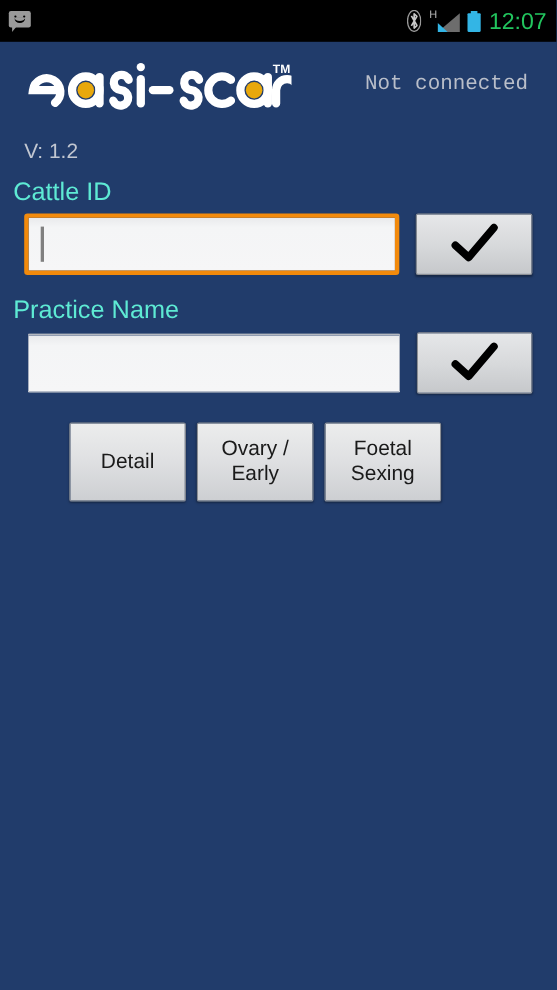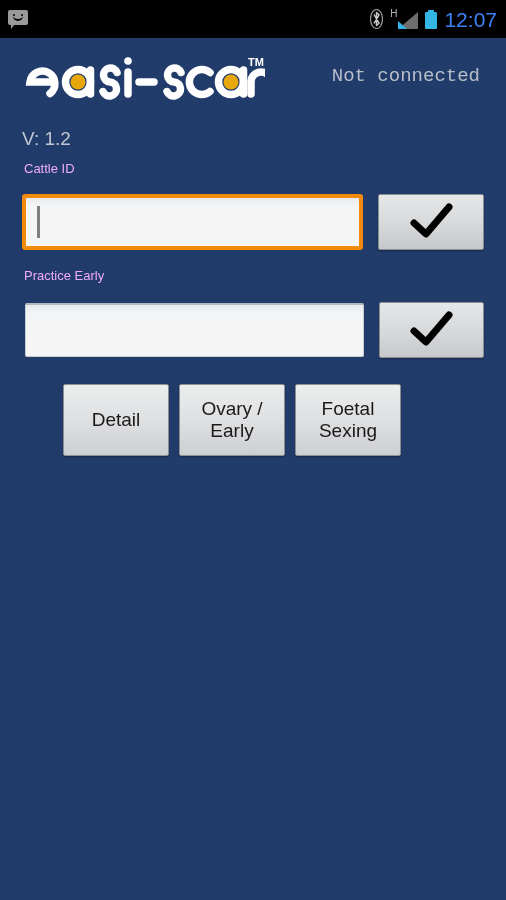--- a/index.html
+++ b/index.html
@@ -133,21 +133,21 @@
   }
   .battery .cap {
     position: absolute;
     top: 0; left: 3px;
     width: 6px; height: 3px;
     background: #33b5e5;
   }
 
   .clock {
     font-size: 21px;
-    color: #3b82f6;
+    color: #22c55e;
     letter-spacing: 0px;
     line-height: 1;
     font-family: "Liberation Sans", sans-serif;
   }
 
   
   .header {
     position: absolute;
     top: 38px; left: 0;
     width: 506px;
@@ -176,23 +176,23 @@
     position: absolute;
     left: 22px;
     top: 128px;
     font-size: 19px;
     color: #c2c7d1;
     text-align: center;
   }
 
   .field-label {
     position: absolute;
-    left: 24px;
-    font-size: 13px;
-    color: #f0abfc;
+    left: 12px;
+    font-size: 23px;
+    color: #5eead4;
   }
   .field-label.cattle { top: 161px; }
   .field-label.practice { top: 268px; }
 
   .row {
     position: absolute;
     left: 22px;
     width: 462px;
     display: flex;
     align-items: center;
@@ -368,21 +368,21 @@
     <div class="textfield focused">
       <span class="caret"></span>
     </div>
     <div class="check-btn">
       <svg width="48" height="38" viewBox="0 0 48 38">
         <path d="M7 20 L19 31 L42 4" fill="none" stroke="#000000" stroke-width="7" stroke-linecap="round" stroke-linejoin="round"></path>
       </svg>
     </div>
   </div>
 
-  <div class="field-label practice">Practice Early</div>
+  <div class="field-label practice">Practice Name</div>
 
   <div class="row practice-row">
     <div class="textfield plain"></div>
     <div class="check-btn practice-check">
       <svg width="48" height="38" viewBox="0 0 48 38">
         <path d="M7 20 L19 31 L42 4" fill="none" stroke="#000000" stroke-width="7" stroke-linecap="round" stroke-linejoin="round"></path>
       </svg>
     </div>
   </div>
 

